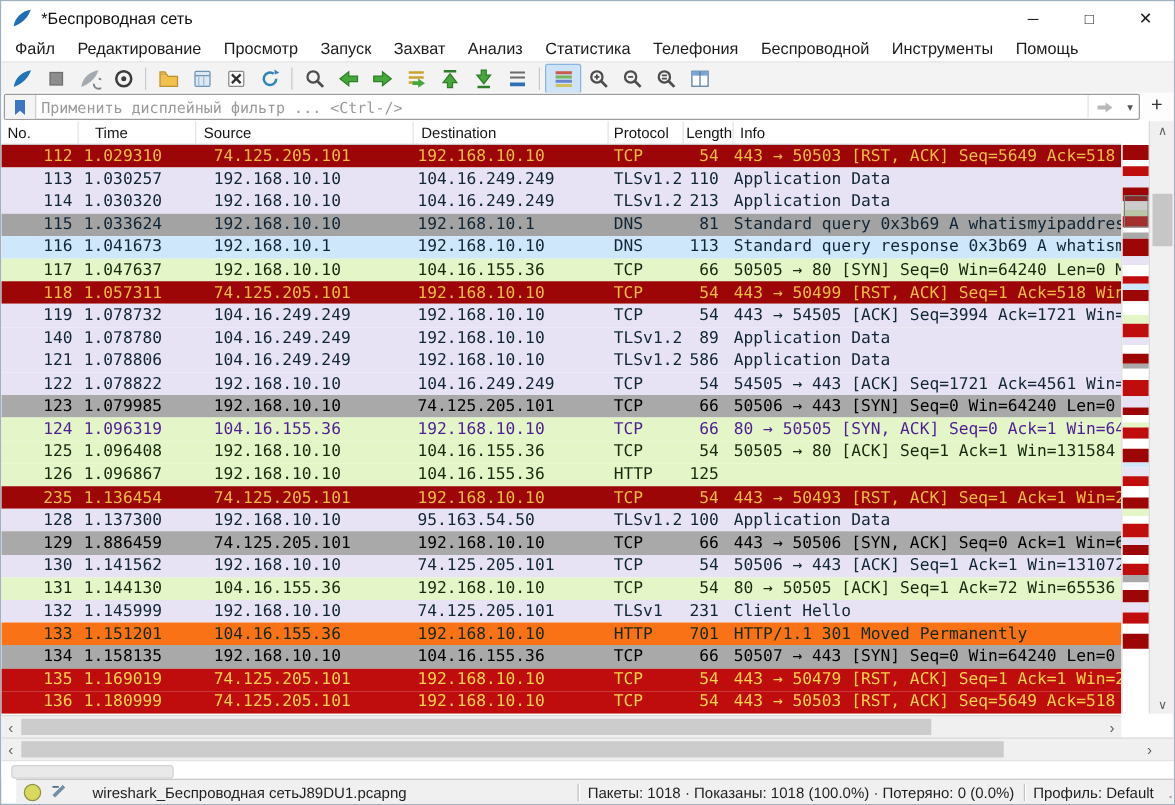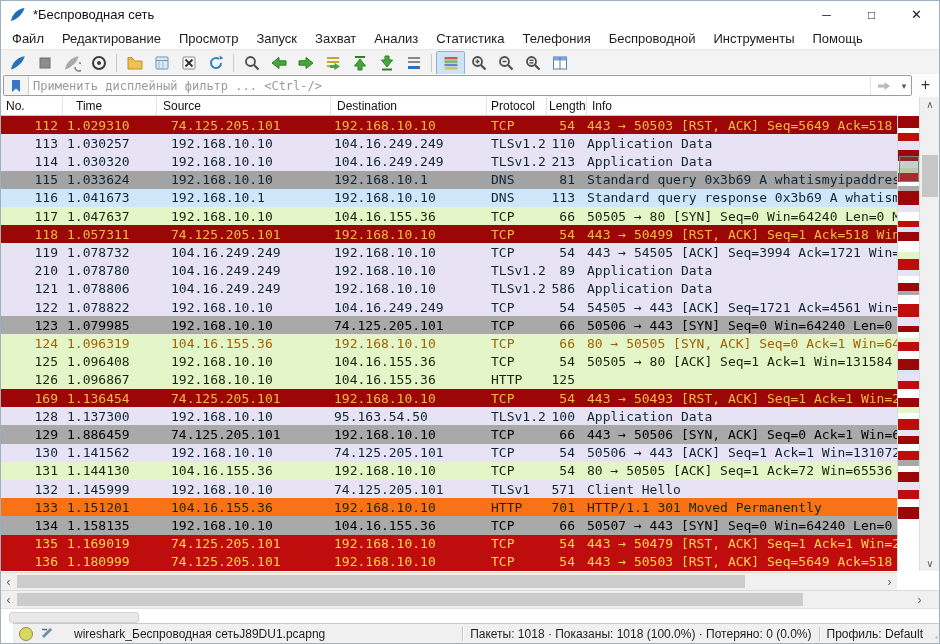--- a/index.html
+++ b/index.html
@@ -357,21 +357,21 @@
       <div class="prow grid7" style="background: rgb(231, 227, 244); color: rgb(16, 37, 53);">
         <span class="c-no">119</span>
         <span class="c-time">1.078732</span>
         <span class="c-src">104.16.249.249</span>
         <span class="c-dst">192.168.10.10</span>
         <span class="c-proto">TCP</span>
         <span class="c-len">54</span>
         <span class="c-info">443 → 54505 [ACK] Seq=3994 Ack=1721 Win=1</span>
       </div>
       <div class="prow grid7" style="background: rgb(231, 227, 244); color: rgb(16, 37, 53);">
-        <span class="c-no">210</span>
+        <span class="c-no">140</span>
         <span class="c-time">1.078780</span>
         <span class="c-src">104.16.249.249</span>
         <span class="c-dst">192.168.10.10</span>
         <span class="c-proto">TLSv1.2</span>
         <span class="c-len">89</span>
         <span class="c-info">Application Data</span>
       </div>
       <div class="prow grid7" style="background: rgb(231, 227, 244); color: rgb(16, 37, 53);">
         <span class="c-no">121</span>
         <span class="c-time">1.078806</span>
@@ -392,21 +392,21 @@
       </div>
       <div class="prow grid7" style="background: rgb(169, 169, 169); color: rgb(0, 0, 0);">
         <span class="c-no">123</span>
         <span class="c-time">1.079985</span>
         <span class="c-src">192.168.10.10</span>
         <span class="c-dst">74.125.205.101</span>
         <span class="c-proto">TCP</span>
         <span class="c-len">66</span>
         <span class="c-info">50506 → 443 [SYN] Seq=0 Win=64240 Len=0 M</span>
       </div>
-      <div class="prow grid7" style="background: rgb(228, 246, 199); color: #a16207;">
+      <div class="prow grid7" style="background: rgb(228, 246, 199); color: #4c1d95;">
         <span class="c-no">124</span>
         <span class="c-time">1.096319</span>
         <span class="c-src">104.16.155.36</span>
         <span class="c-dst">192.168.10.10</span>
         <span class="c-proto">TCP</span>
         <span class="c-len">66</span>
         <span class="c-info">80 → 50505 [SYN, ACK] Seq=0 Ack=1 Win=642</span>
       </div>
       <div class="prow grid7" style="background: rgb(228, 246, 199); color: rgb(21, 41, 15);">
         <span class="c-no">125</span>
@@ -419,21 +419,21 @@
       </div>
       <div class="prow grid7" style="background: rgb(228, 246, 199); color: rgb(21, 41, 15);">
         <span class="c-no">126</span>
         <span class="c-time">1.096867</span>
         <span class="c-src">192.168.10.10</span>
         <span class="c-dst">104.16.155.36</span>
         <span class="c-proto">HTTP</span>
         <span class="c-len">125</span>
       </div>
       <div class="prow grid7" style="background: rgb(156, 6, 6); color: rgb(240, 188, 67);">
-        <span class="c-no">169</span>
+        <span class="c-no">235</span>
         <span class="c-time">1.136454</span>
         <span class="c-src">74.125.205.101</span>
         <span class="c-dst">192.168.10.10</span>
         <span class="c-proto">TCP</span>
         <span class="c-len">54</span>
         <span class="c-info">443 → 50493 [RST, ACK] Seq=1 Ack=1 Win=26</span>
       </div>
       <div class="prow grid7" style="background: rgb(231, 227, 244); color: rgb(16, 37, 53);">
         <span class="c-no">128</span>
         <span class="c-time">1.137300</span>
@@ -469,21 +469,21 @@
         <span class="c-proto">TCP</span>
         <span class="c-len">54</span>
         <span class="c-info">80 → 50505 [ACK] Seq=1 Ack=72 Win=65536 L</span>
       </div>
       <div class="prow grid7" style="background: rgb(231, 227, 244); color: rgb(16, 37, 53);">
         <span class="c-no">132</span>
         <span class="c-time">1.145999</span>
         <span class="c-src">192.168.10.10</span>
         <span class="c-dst">74.125.205.101</span>
         <span class="c-proto">TLSv1</span>
-        <span class="c-len">571</span>
+        <span class="c-len">231</span>
         <span class="c-info">Client Hello</span>
       </div>
       <div class="prow grid7" style="background: #f97316; color: rgb(21, 41, 15);">
         <span class="c-no">133</span>
         <span class="c-time">1.151201</span>
         <span class="c-src">104.16.155.36</span>
         <span class="c-dst">192.168.10.10</span>
         <span class="c-proto">HTTP</span>
         <span class="c-len">701</span>
         <span class="c-info">HTTP/1.1 301 Moved Permanently</span>

